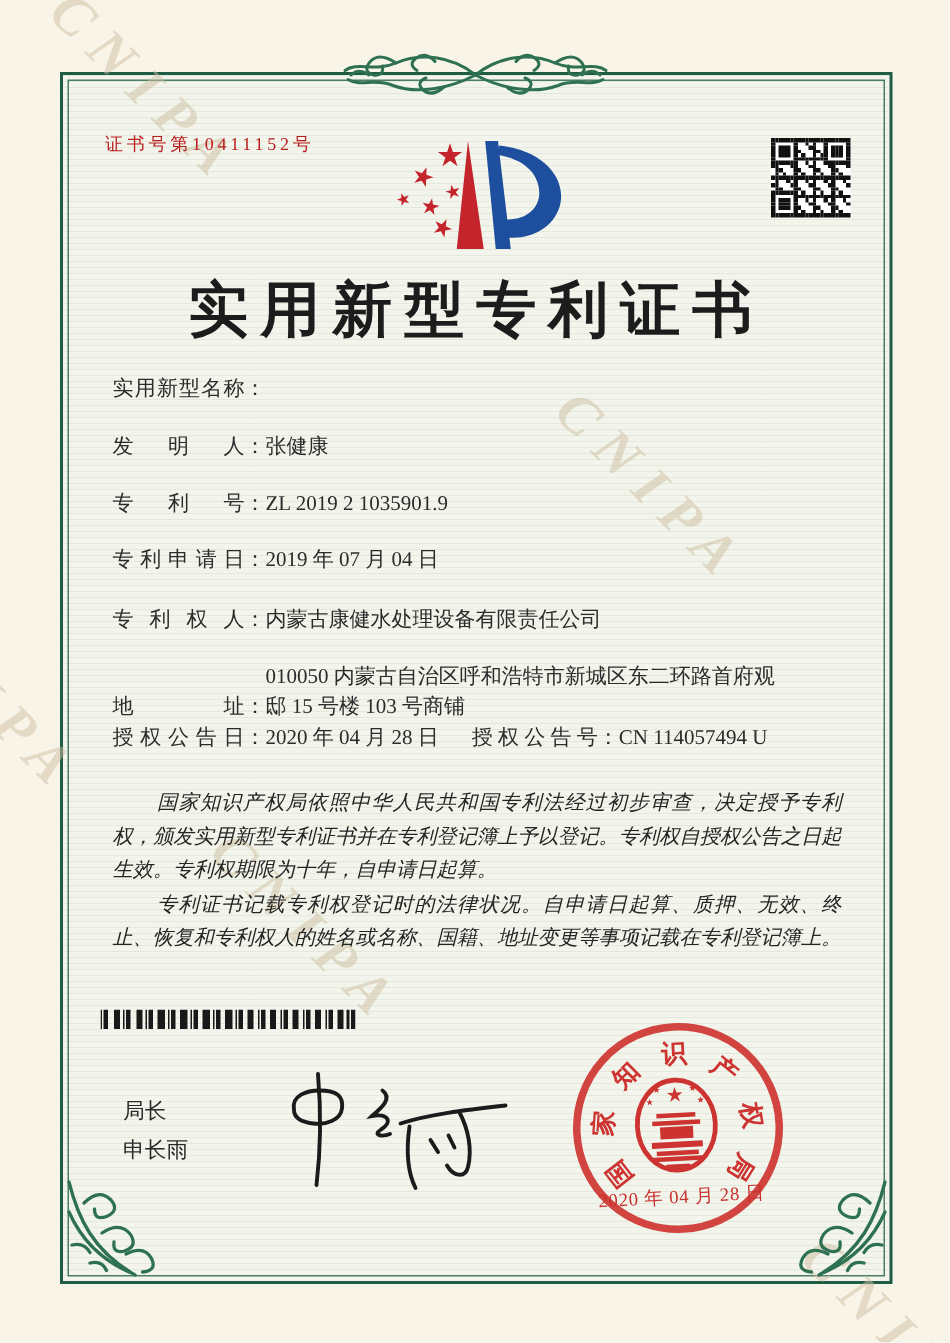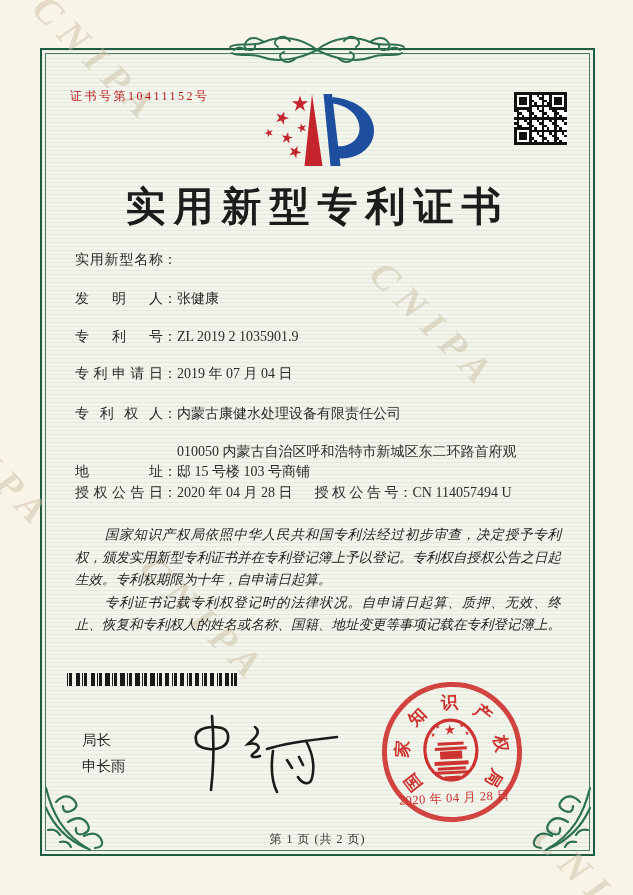--- a/index.html
+++ b/index.html
@@ -453,15 +453,14 @@
         <rect x="18" y="34" width="22" height="8"></rect>
         <rect x="12" y="44" width="34" height="4"></rect>
         <rect x="15" y="50" width="28" height="3"></rect>
         <rect x="13" y="54" width="32" height="3"></rect>
         <rect x="21" y="59" width="16" height="3.5"></rect>
       </g>
     </svg>
     <div class="seal-date">2020 年 04 月 28 日</div>
   </div>
 
-  <div class="z center-line page-number">第 1 页 (共 2 页)</div>
 
 </div>
 
 </body></html>

